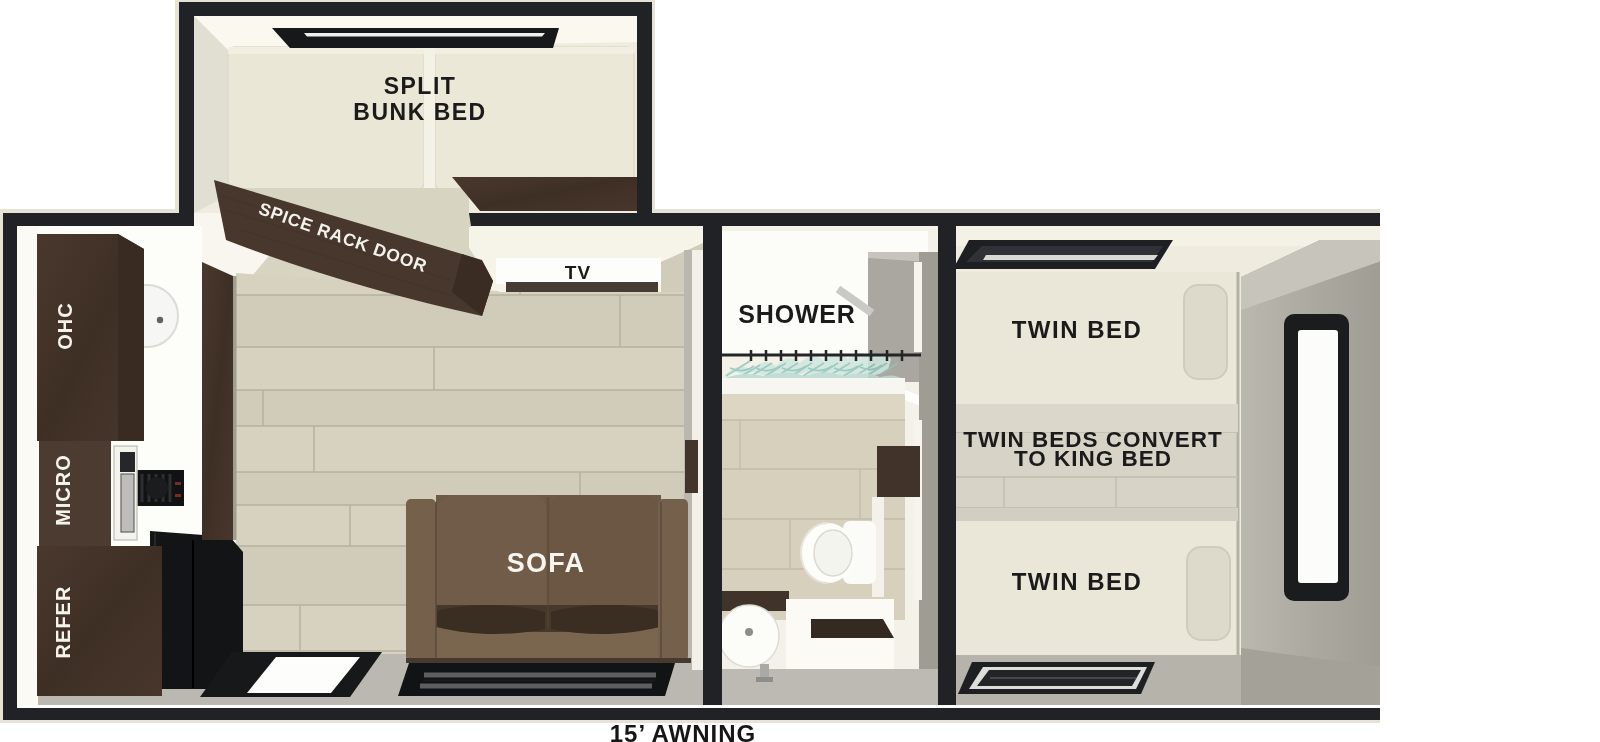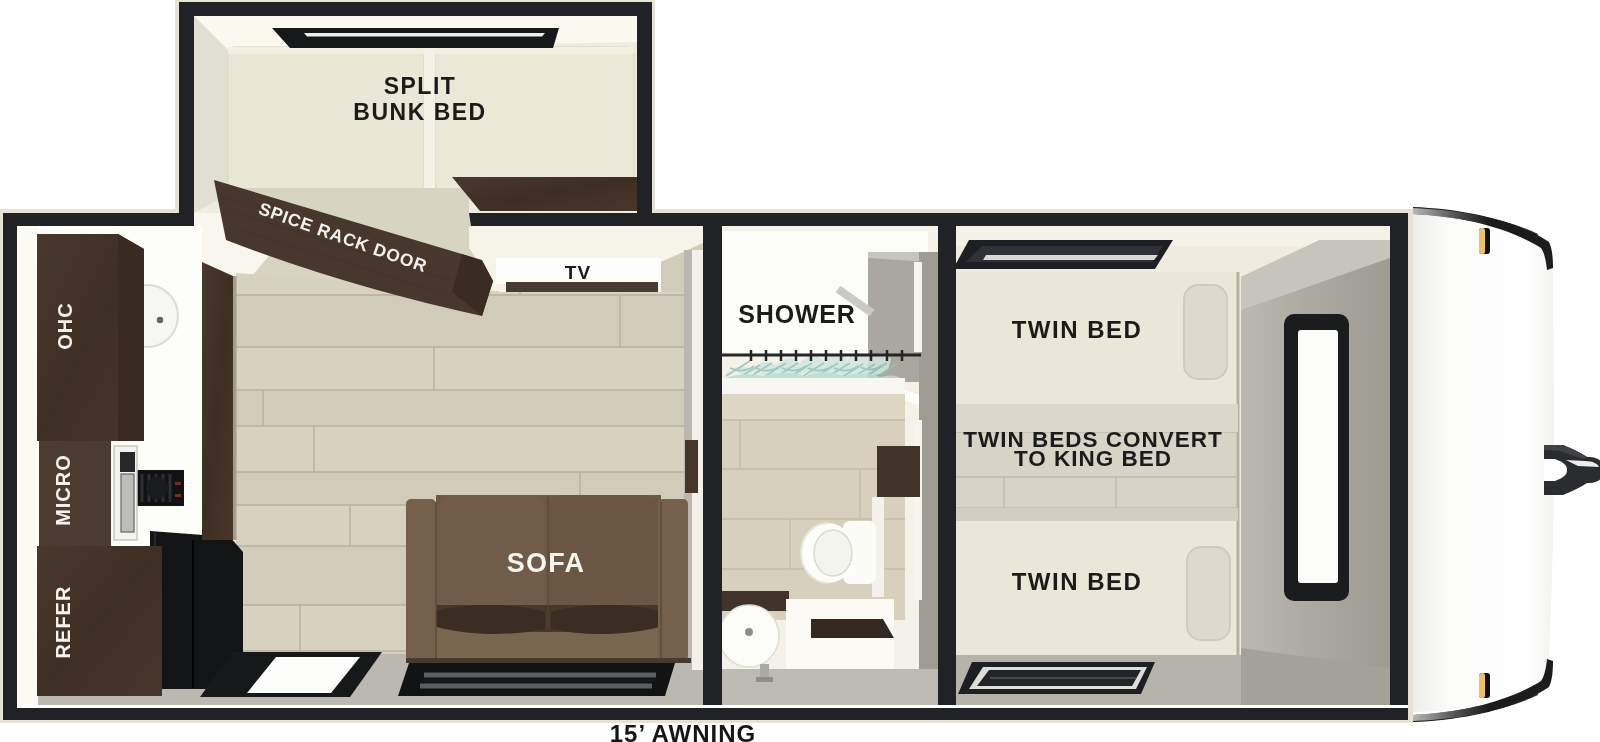--- a/index.html
+++ b/index.html
@@ -1,16 +1,16 @@
 <!DOCTYPE html>
 <html><head>
 <meta charset="utf-8">
 <style>
   html,body{margin:0;padding:0;background:#ffffff;}
-  #stage{position:relative;width:1600px;height:742px;overflow:hidden;background:#ffffff;
+  #stage{position:relative;width:1380px;height:742px;overflow:hidden;background:#ffffff;
          font-family:"Liberation Sans", sans-serif;}
   svg{display:block;}
   text{font-family:"Liberation Sans", sans-serif;font-weight:bold;}
 </style>
 </head>
 <body>
 <div id="stage">
 <svg width="1600" height="742" viewBox="0 0 1600 742">
 <defs>
   <linearGradient id="capShade" x1="0" y1="0" x2="1" y2="0">

